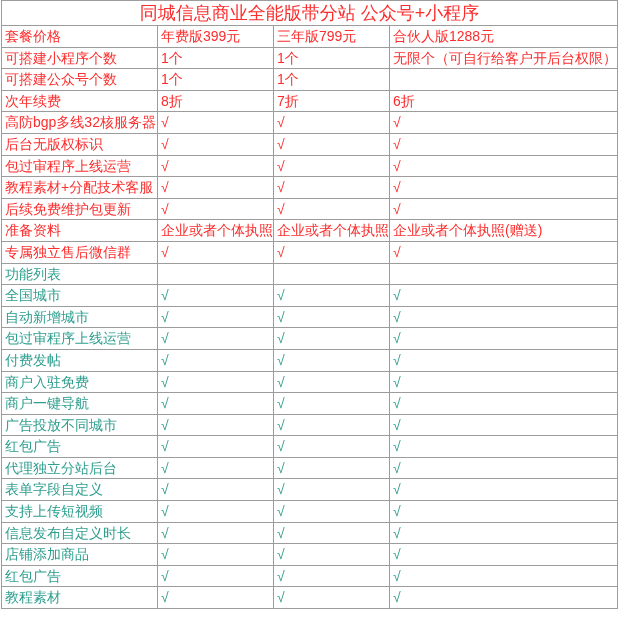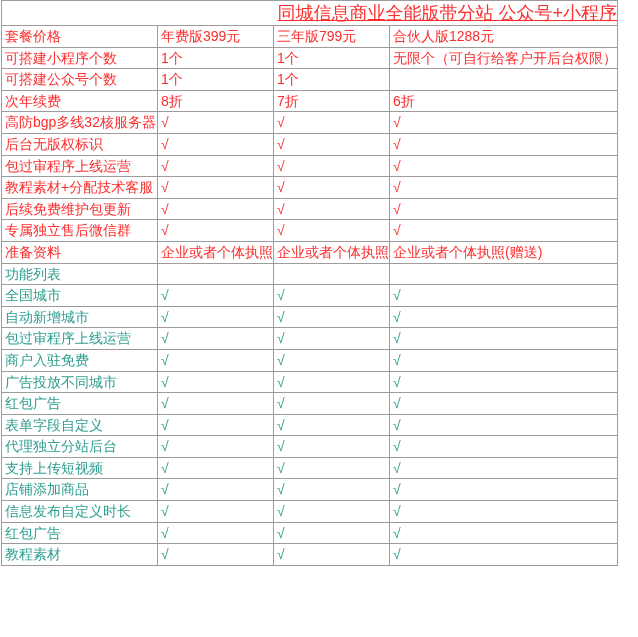--- a/index.html
+++ b/index.html
@@ -26,24 +26,23 @@
   table.pricing td {
     border: 1px solid var(--border);
     overflow: visible;
     white-space: nowrap;
     vertical-align: middle;
   }
   th.title-cell {
     height: 24px;
     font-size: 18px;
     font-weight: 400;
-    text-align: right;
+    text-align: center;
     color: var(--red);
     padding: 0;
-    text-decoration: underline;
   }
   tbody td {
     height: 20.6px;
     font-size: 14px;
     padding: 0 0 0 3px;
     text-align: left;
     line-height: 20.6px;
   }
   tr.c-red td { color: var(--red); }
   tr.c-green td { color: var(--green); }
@@ -112,31 +111,31 @@
     <td>√</td>
     <td>√</td>
   </tr>
       <tr class="c-red">
     <td>后续免费维护包更新</td>
     <td>√</td>
     <td>√</td>
     <td>√</td>
   </tr>
       <tr class="c-red">
-    <td>专属独立售后微信群</td>
-    <td>√</td>
-    <td>√</td>
-    <td>√</td>
-  </tr>
-      <tr class="c-red">
     <td>准备资料</td>
     <td>企业或者个体执照</td>
     <td>企业或者个体执照</td>
     <td>企业或者个体执照(赠送)</td>
   </tr>
+      <tr class="c-red">
+    <td>专属独立售后微信群</td>
+    <td>√</td>
+    <td>√</td>
+    <td>√</td>
+  </tr>
       <tr class="c-green">
     <td>功能列表</td>
     <td></td>
     <td></td>
     <td></td>
   </tr>
       <tr class="c-green">
     <td>全国城市</td>
     <td>√</td>
     <td>√</td>
@@ -148,63 +147,75 @@
     <td>√</td>
     <td>√</td>
   </tr>
       <tr class="c-green">
     <td>包过审程序上线运营</td>
     <td>√</td>
     <td>√</td>
     <td>√</td>
   </tr>
       <tr class="c-green">
+    <td>付费发帖</td>
+    <td>√</td>
+    <td>√</td>
+    <td>√</td>
+  </tr>
+      <tr class="c-green">
     <td>商户入驻免费</td>
     <td>√</td>
     <td>√</td>
     <td>√</td>
   </tr>
       <tr class="c-green">
+    <td>商户一键导航</td>
+    <td>√</td>
+    <td>√</td>
+    <td>√</td>
+  </tr>
+      <tr class="c-green">
     <td>广告投放不同城市</td>
     <td>√</td>
     <td>√</td>
     <td>√</td>
   </tr>
       <tr class="c-green">
     <td>红包广告</td>
     <td>√</td>
     <td>√</td>
     <td>√</td>
   </tr>
       <tr class="c-green">
+    <td>代理独立分站后台</td>
+    <td>√</td>
+    <td>√</td>
+    <td>√</td>
+  </tr>
+      <tr class="c-green">
     <td>表单字段自定义</td>
     <td>√</td>
     <td>√</td>
     <td>√</td>
   </tr>
       <tr class="c-green">
-    <td>代理独立分站后台</td>
-    <td>√</td>
-    <td>√</td>
-    <td>√</td>
-  </tr>
-      <tr class="c-green">
     <td>支持上传短视频</td>
     <td>√</td>
     <td>√</td>
     <td>√</td>
   </tr>
       <tr class="c-green">
+    <td>信息发布自定义时长</td>
+    <td>√</td>
+    <td>√</td>
+    <td>√</td>
+  </tr>
+      <tr class="c-green">
     <td>店铺添加商品</td>
-    <td>√</td>
-    <td>√</td>
-    <td>√</td>
-  </tr>
-      <tr class="c-green">
-    <td>信息发布自定义时长</td>
     <td>√</td>
     <td>√</td>
     <td>√</td>
   </tr>
       <tr class="c-green">
     <td>红包广告</td>
     <td>√</td>
     <td>√</td>
     <td>√</td>
   </tr>

